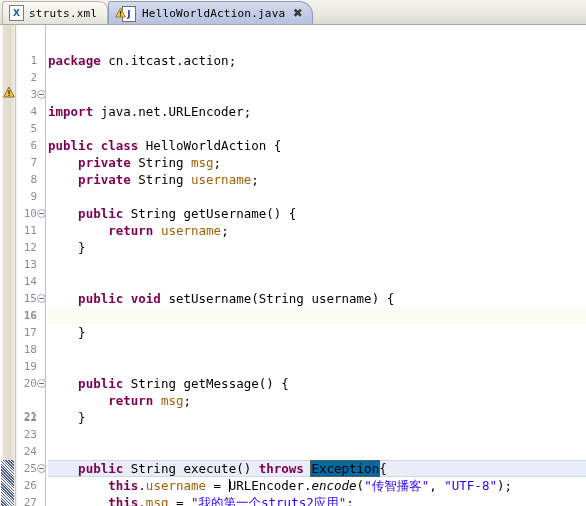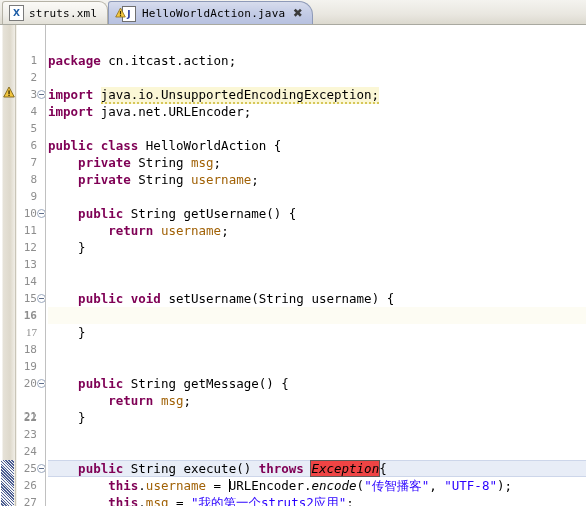--- a/index.html
+++ b/index.html
@@ -246,22 +246,21 @@
   .stat    { font-style: italic; }
   .plain   { color: #000000; }
 
   .warnspan {
     background: #fbf7d6;
     border-bottom: 2px dotted #d6c75a;
     padding-bottom: 0px;
   }
   .occbox {
     outline: 1px solid #5a5a5a;
-    background: #ef4444;
-    font-style: italic;
+    background: #0369a1;
   }
   .caret {
     display: inline-block;
     width: 0;
     border-left: 1px solid #000000;
     height: 13px;
     vertical-align: -2px;
     margin: 0 -1px 0 0;
   }
 </style>
@@ -315,21 +314,21 @@
         <div class="lineno" style="top: 129px;">7</div>
         <div class="lineno" style="top: 146px;">8</div>
         <div class="lineno" style="top: 163px;">9</div>
         <div class="lineno" style="top: 180px;">10</div>
         <div class="lineno" style="top: 197px;">11</div>
         <div class="lineno" style="top: 214px;">12</div>
         <div class="lineno" style="top: 231px;">13</div>
         <div class="lineno" style="top: 248px;">14</div>
         <div class="lineno" style="top: 265px;">15</div>
         <div class="lineno" style="top: 282px; font-weight: bold;">16</div>
-        <div class="lineno" style="top: 299px; font-family: Liberation Serif, serif;">17</div>
+        <div class="lineno" style="top: 299px;">17</div>
         <div class="lineno" style="top: 316px;">18</div>
         <div class="lineno" style="top: 333px;">19</div>
         <div class="lineno" style="top: 350px;">20</div>
         <div class="lineno" style="top: 383px; margin-left: 27px;">21</div>
         <div class="lineno" style="top: 384px;">22</div>
         <div class="lineno" style="top: 401px;">23</div>
         <div class="lineno" style="top: 418px;">24</div>
         <div class="lineno" style="top: 435px;">25</div>
         <div class="lineno" style="top: 452px; padding-left: 13px;">26</div>
         <div class="lineno" style="top: 469px;">27</div>
@@ -344,21 +343,20 @@
     <div class="gutter-sep"></div>
 
     <div class="code">
 
       <div class="hl-faint" style="top:282px"></div>
 
       <div class="hl-current" style="top:435px"></div>
 
       <div class="line" style="top:27px"><span class="kw">package</span> <span class="plain">cn.itcast.action;</span></div>
       <div class="line" style="top:44px"> </div>
-      <div class="line" style="top:61px"><span class="kw">import</span> <span class="plain warnspan">java.io.UnsupportedEncodingException;</span></div>
       <div class="line" style="top:78px"><span class="kw">import</span> <span class="plain">java.net.URLEncoder;</span></div>
       <div class="line" style="top:95px"> </div>
       <div class="line" style="top:112px"><span class="kw">public class</span> <span class="plain">HelloWorldAction {</span></div>
       <div class="line" style="top:129px"><span class="plain">    </span><span class="kw">private</span> <span class="plain">String </span><span class="fld">msg</span><span class="plain">;</span></div>
       <div class="line" style="top:146px"><span class="plain">    </span><span class="kw">private</span> <span class="plain">String </span><span class="fld">username</span><span class="plain">;</span></div>
       <div class="line" style="top:163px"> </div>
       <div class="line" style="top:180px"><span class="plain">    </span><span class="kw">public</span> <span class="plain">String getUsername() {</span></div>
       <div class="line" style="top:197px"><span class="plain">        </span><span class="kw">return</span> <span class="fld">username</span><span class="plain">;</span></div>
       <div class="line" style="top:214px"><span class="plain">    }</span></div>
       <div class="line" style="top:231px"> </div>

